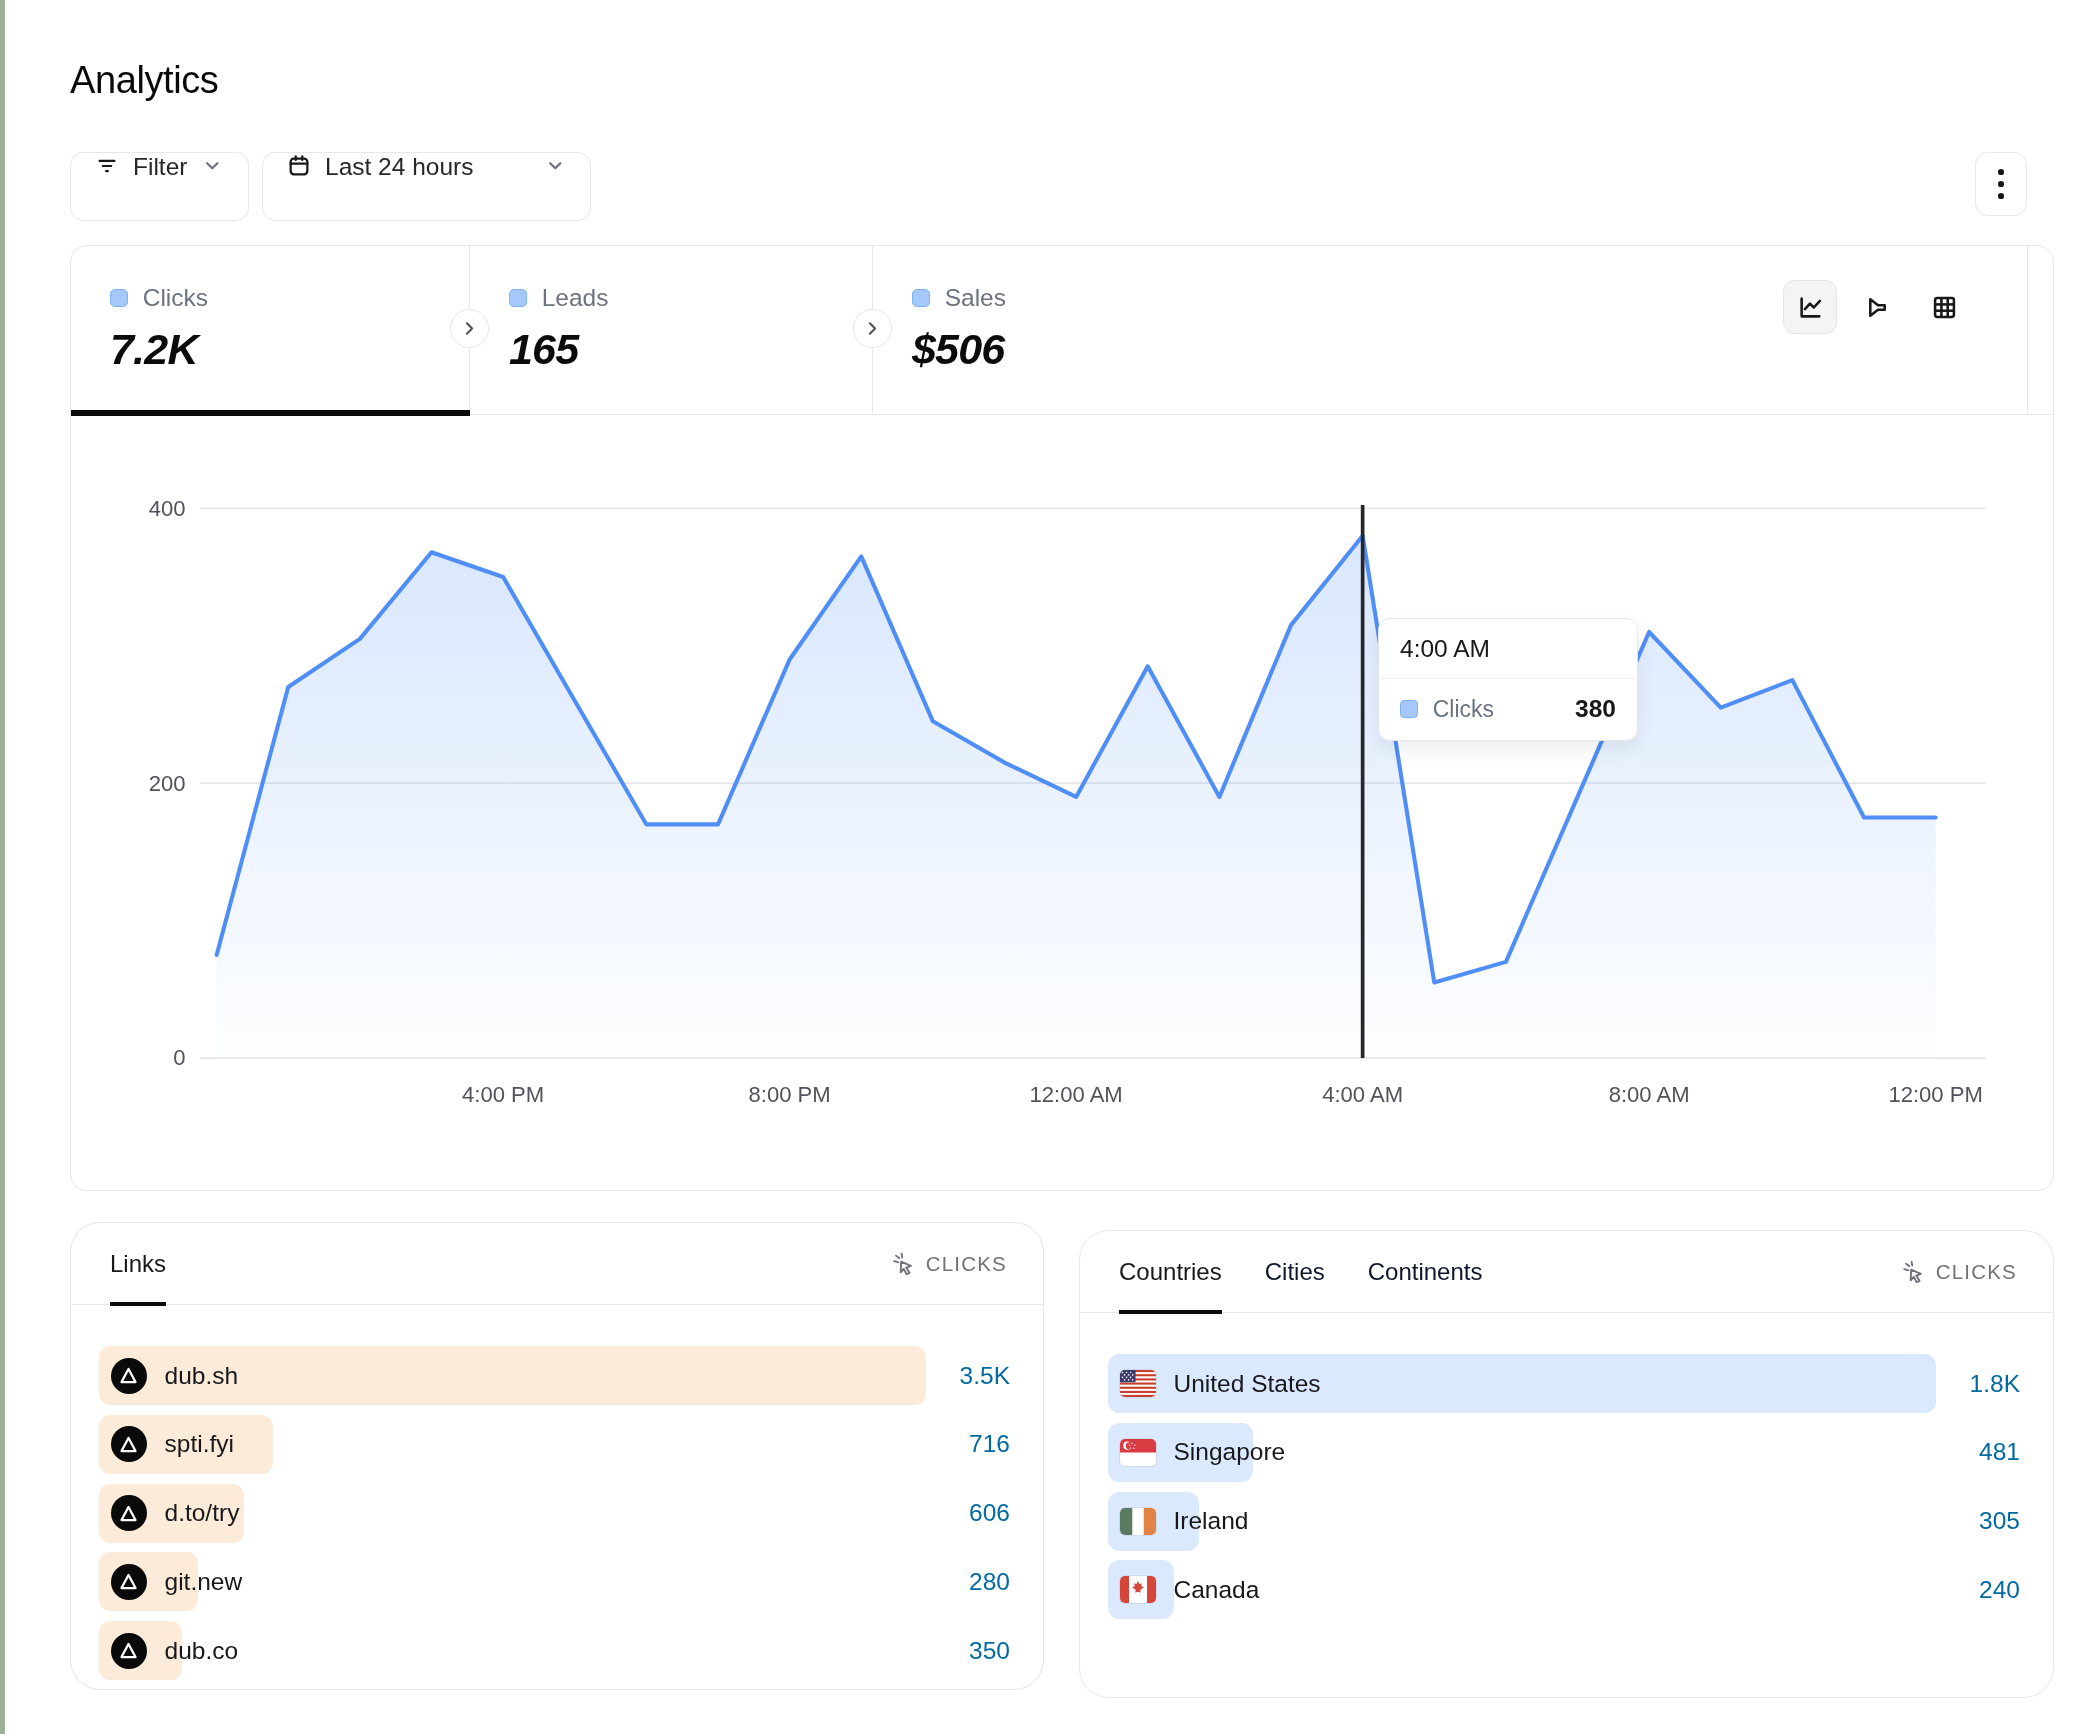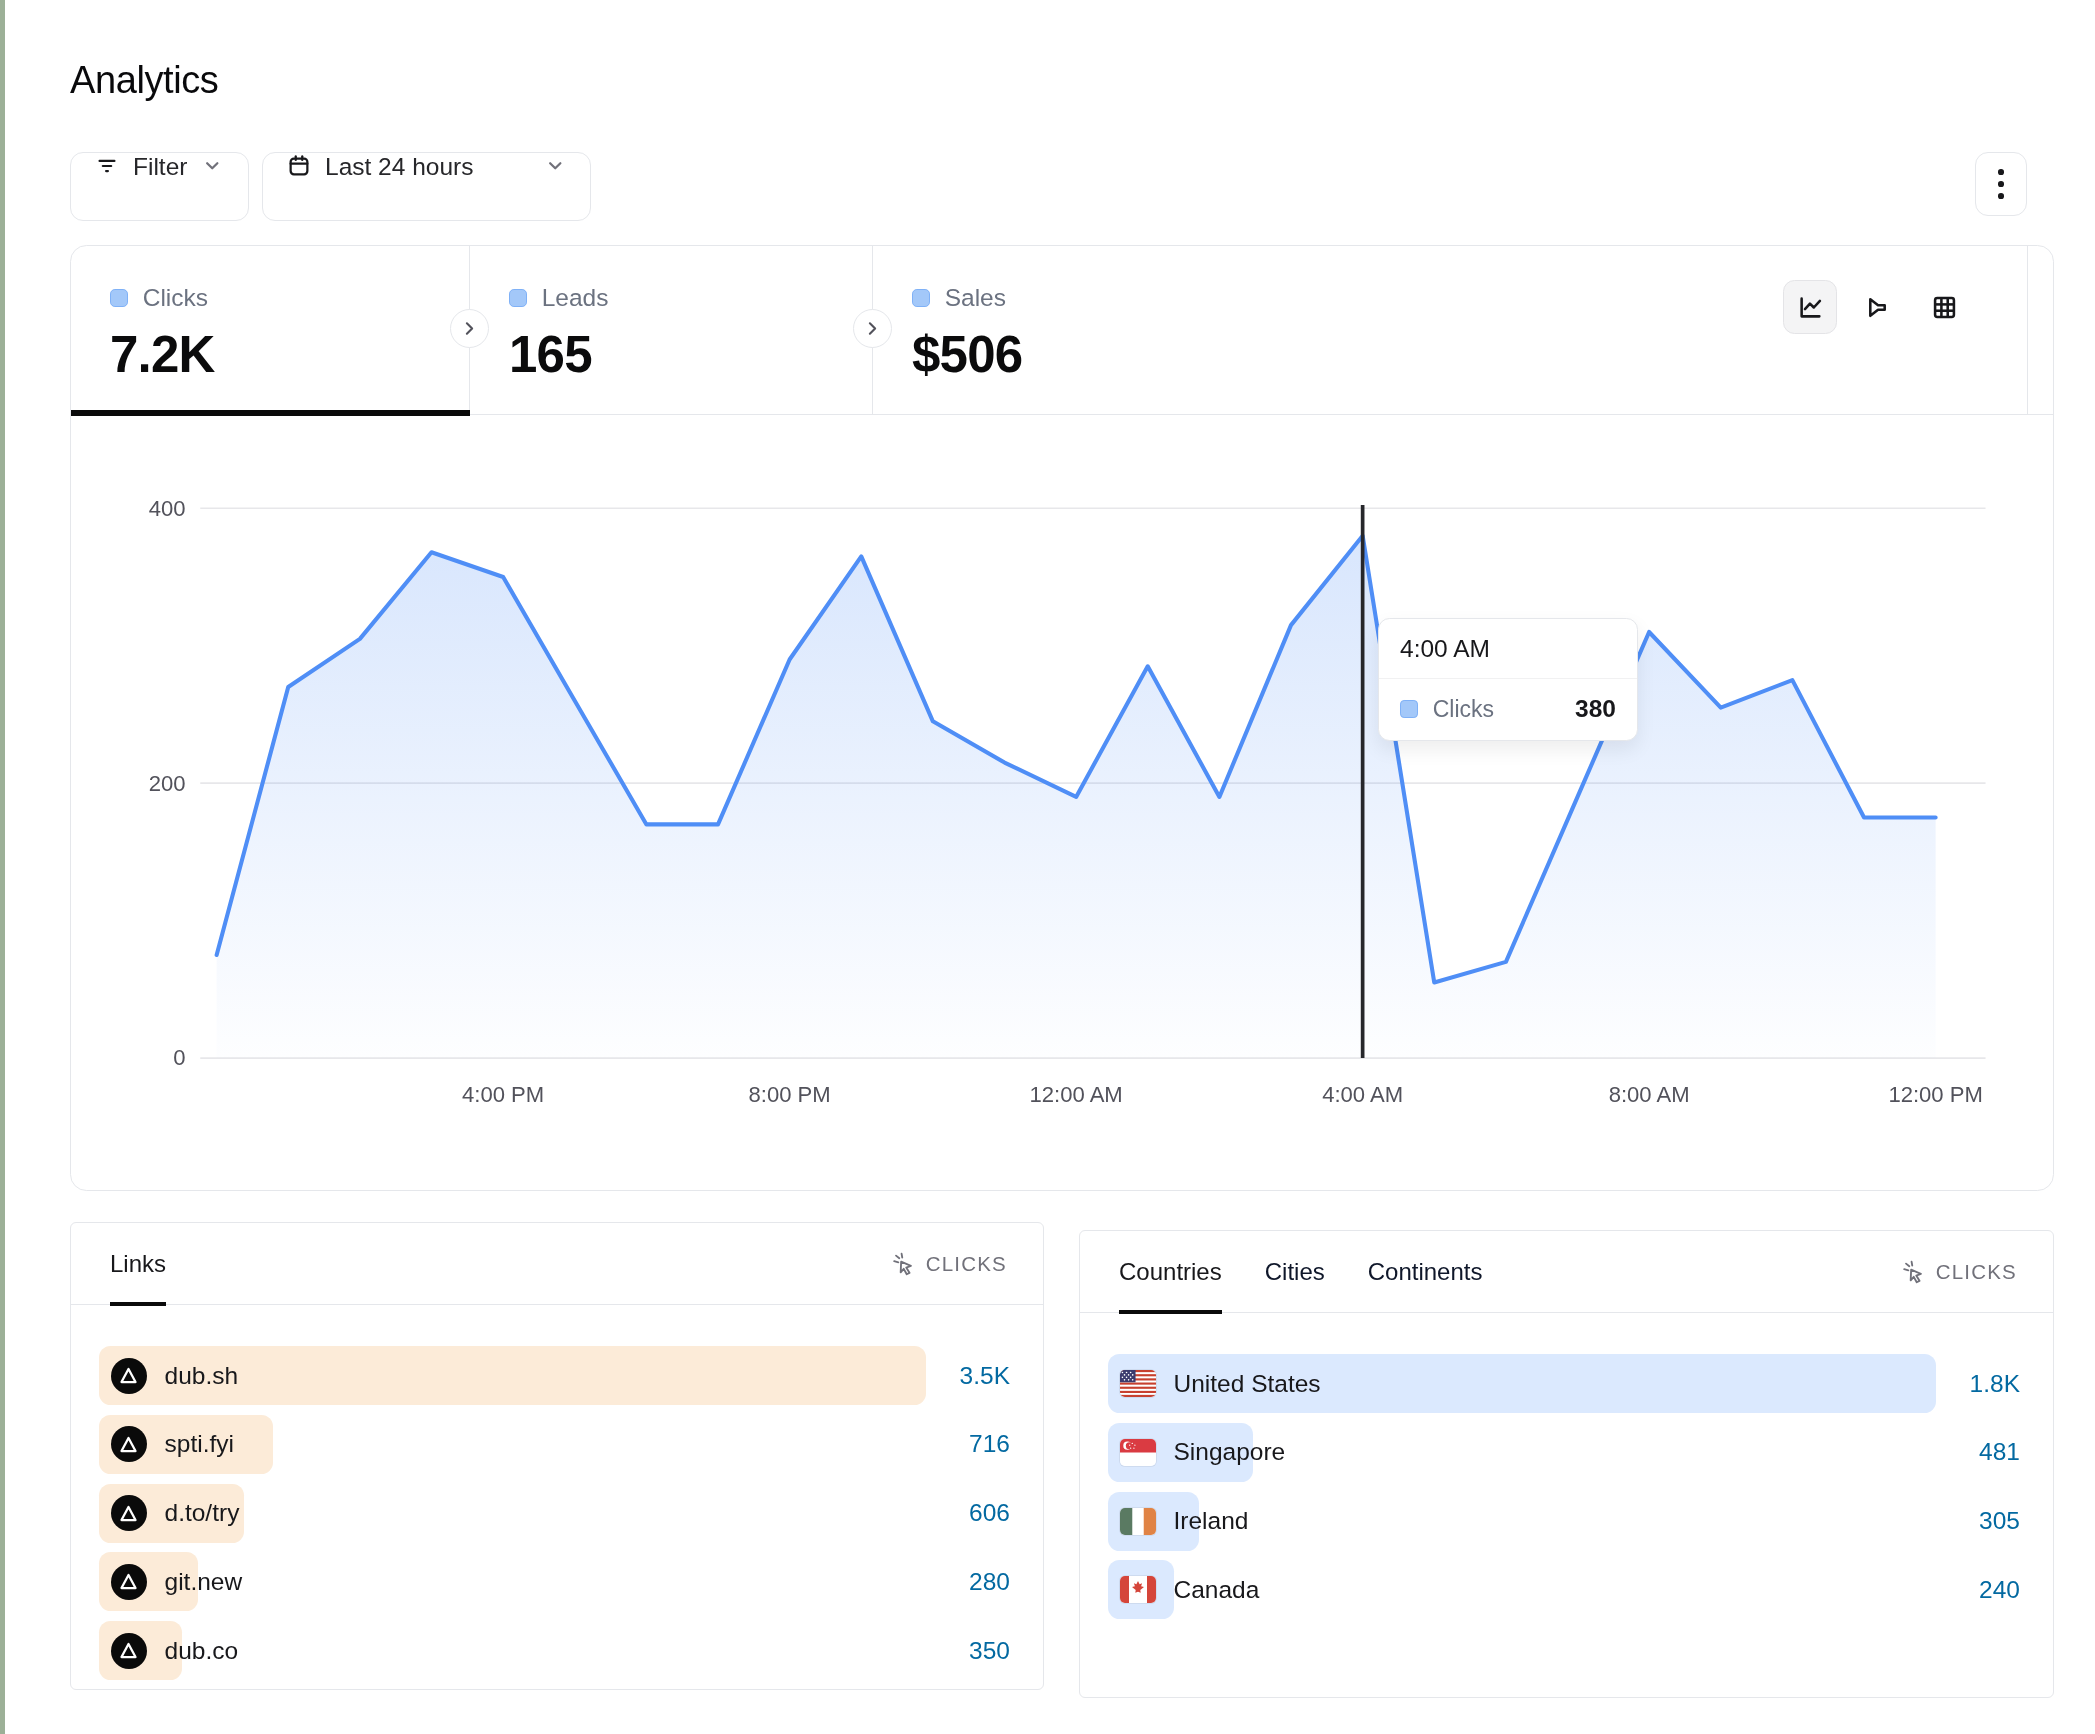--- a/index.html
+++ b/index.html
@@ -17,41 +17,41 @@
 
   .main-card { position:absolute; left:70px; top:245px; width:1984px; height:946px; border:1.6px solid #e5e7eb; border-radius:16.4px; background:#fff; }
   .tabs-row { position:relative; height:169px; border-bottom:1.6px solid #e5e7eb; display:flex; }
   .metric-tab { position:relative; padding:38px 0 0 39px; cursor:pointer; }
   .metric-tab.w1 { width:399px; border-right:1.6px solid #e5e7eb; }
   .metric-tab.w2 { width:403px; border-right:1.6px solid #e5e7eb; }
   .metric-tab.w3 { width:458px; }
   .metric-head { display:flex; align-items:center; gap:14.7px; }
   .metric-square { width:18px; height:18px; border-radius:4.9px; background:#a3c8f9; border:1.6px solid #7fb1f7; }
   .metric-label { font-size:24.5px; color:#6b7280; }
-  .metric-value { margin-top:13px; font-size:51px; font-weight:700; color:#0b0b0c; letter-spacing:-0.8px; }
+  .metric-value { margin-top:13px; font-size:43px; font-weight:700; color:#0b0b0c; letter-spacing:-0.8px;font-style:italic; }
   .active-underline { position:absolute; left:0; bottom:-1.6px; width:399px; height:5.7px; background:#0a0a0a; z-index:3; }
   .tab-chev { position:absolute; top:63px; width:39px; height:39px; border-radius:50%; background:#fff; border:1.6px solid #e5e7eb; display:flex; align-items:center; justify-content:center; z-index:2; cursor:pointer; }
   .tab-chev.c1 { left:379px; }
   .tab-chev.c2 { left:782px; }
   .tabs-end-divider { position:absolute; left:1956px; top:0; height:100%; border-left:1.6px solid #e5e7eb; }
   .view-toggles { position:absolute; right:82px; top:34px; display:flex; gap:13px; }
   .icon-btn { width:54px; height:54px; border-radius:11.5px; display:flex; align-items:center; justify-content:center; cursor:pointer; border:1.6px solid transparent; }
   .icon-btn.active { background:#f4f4f5; border-color:#e4e4e7; }
 
   .chart-wrap { position:absolute; left:0; top:169px; width:1980px; height:774px; }
   #chart-svg { position:absolute; left:0; top:0; }
 
   .tooltip { position:absolute; left:1307px; top:203px; width:260px; background:#fff; border:1.6px solid #e5e7eb; border-radius:11.5px; box-shadow:0 8.2px 19.6px rgba(0,0,0,.07); z-index:5; }
   .tooltip-title { padding:16.4px 21px 14.7px; font-size:24.5px; color:#18181b; border-bottom:1.6px solid #f1f1f2; }
   .tooltip-row { display:flex; align-items:center; padding:16.4px 21px; }
   .tooltip-square { width:18px; height:18px; border-radius:4.1px; background:#a3c8f9; border:1.6px solid #7fb1f7; }
   .tooltip-label { margin-left:14.7px; font-size:23px; color:#6b7280; }
   .tooltip-value { margin-left:auto; font-size:24.5px; font-weight:700; color:#18181b; }
 
-  .panel { position:absolute; top:1222px; height:468px; background:#fff; border:1.6px solid #e5e7eb; border-radius:6px; }
+  .panel { position:absolute; top:1222px; height:468px; background:#fff; border:1.6px solid #e5e7eb; border-radius:30px; }
   #links-panel { left:70px; width:974px; }
   #countries-panel { left:1079px; width:975px;margin-top:8px; }
   .panel-header { position:relative; height:82px; border-bottom:1.6px solid #e5e7eb; display:flex; align-items:stretch; padding:0 36px 0 39px; }
   .p-tabs { display:flex; gap:43px; }
   .p-tab { position:relative; display:flex; align-items:center; font-size:24px; color:#0f172a; cursor:pointer; }
   .p-tab.active { color:#18181b; font-weight:500; }
   .p-tab.active::after { content:""; position:absolute; left:0; right:0; bottom:-1.6px; height:4.1px; background:#0a0a0a; }
   .clicks-badge { margin-left:auto; display:flex; align-items:center; gap:9.8px; color:#71717a; font-size:20.5px; letter-spacing:1.2px; }
 
   .p-list { padding:41px 33px 0 28px; }

